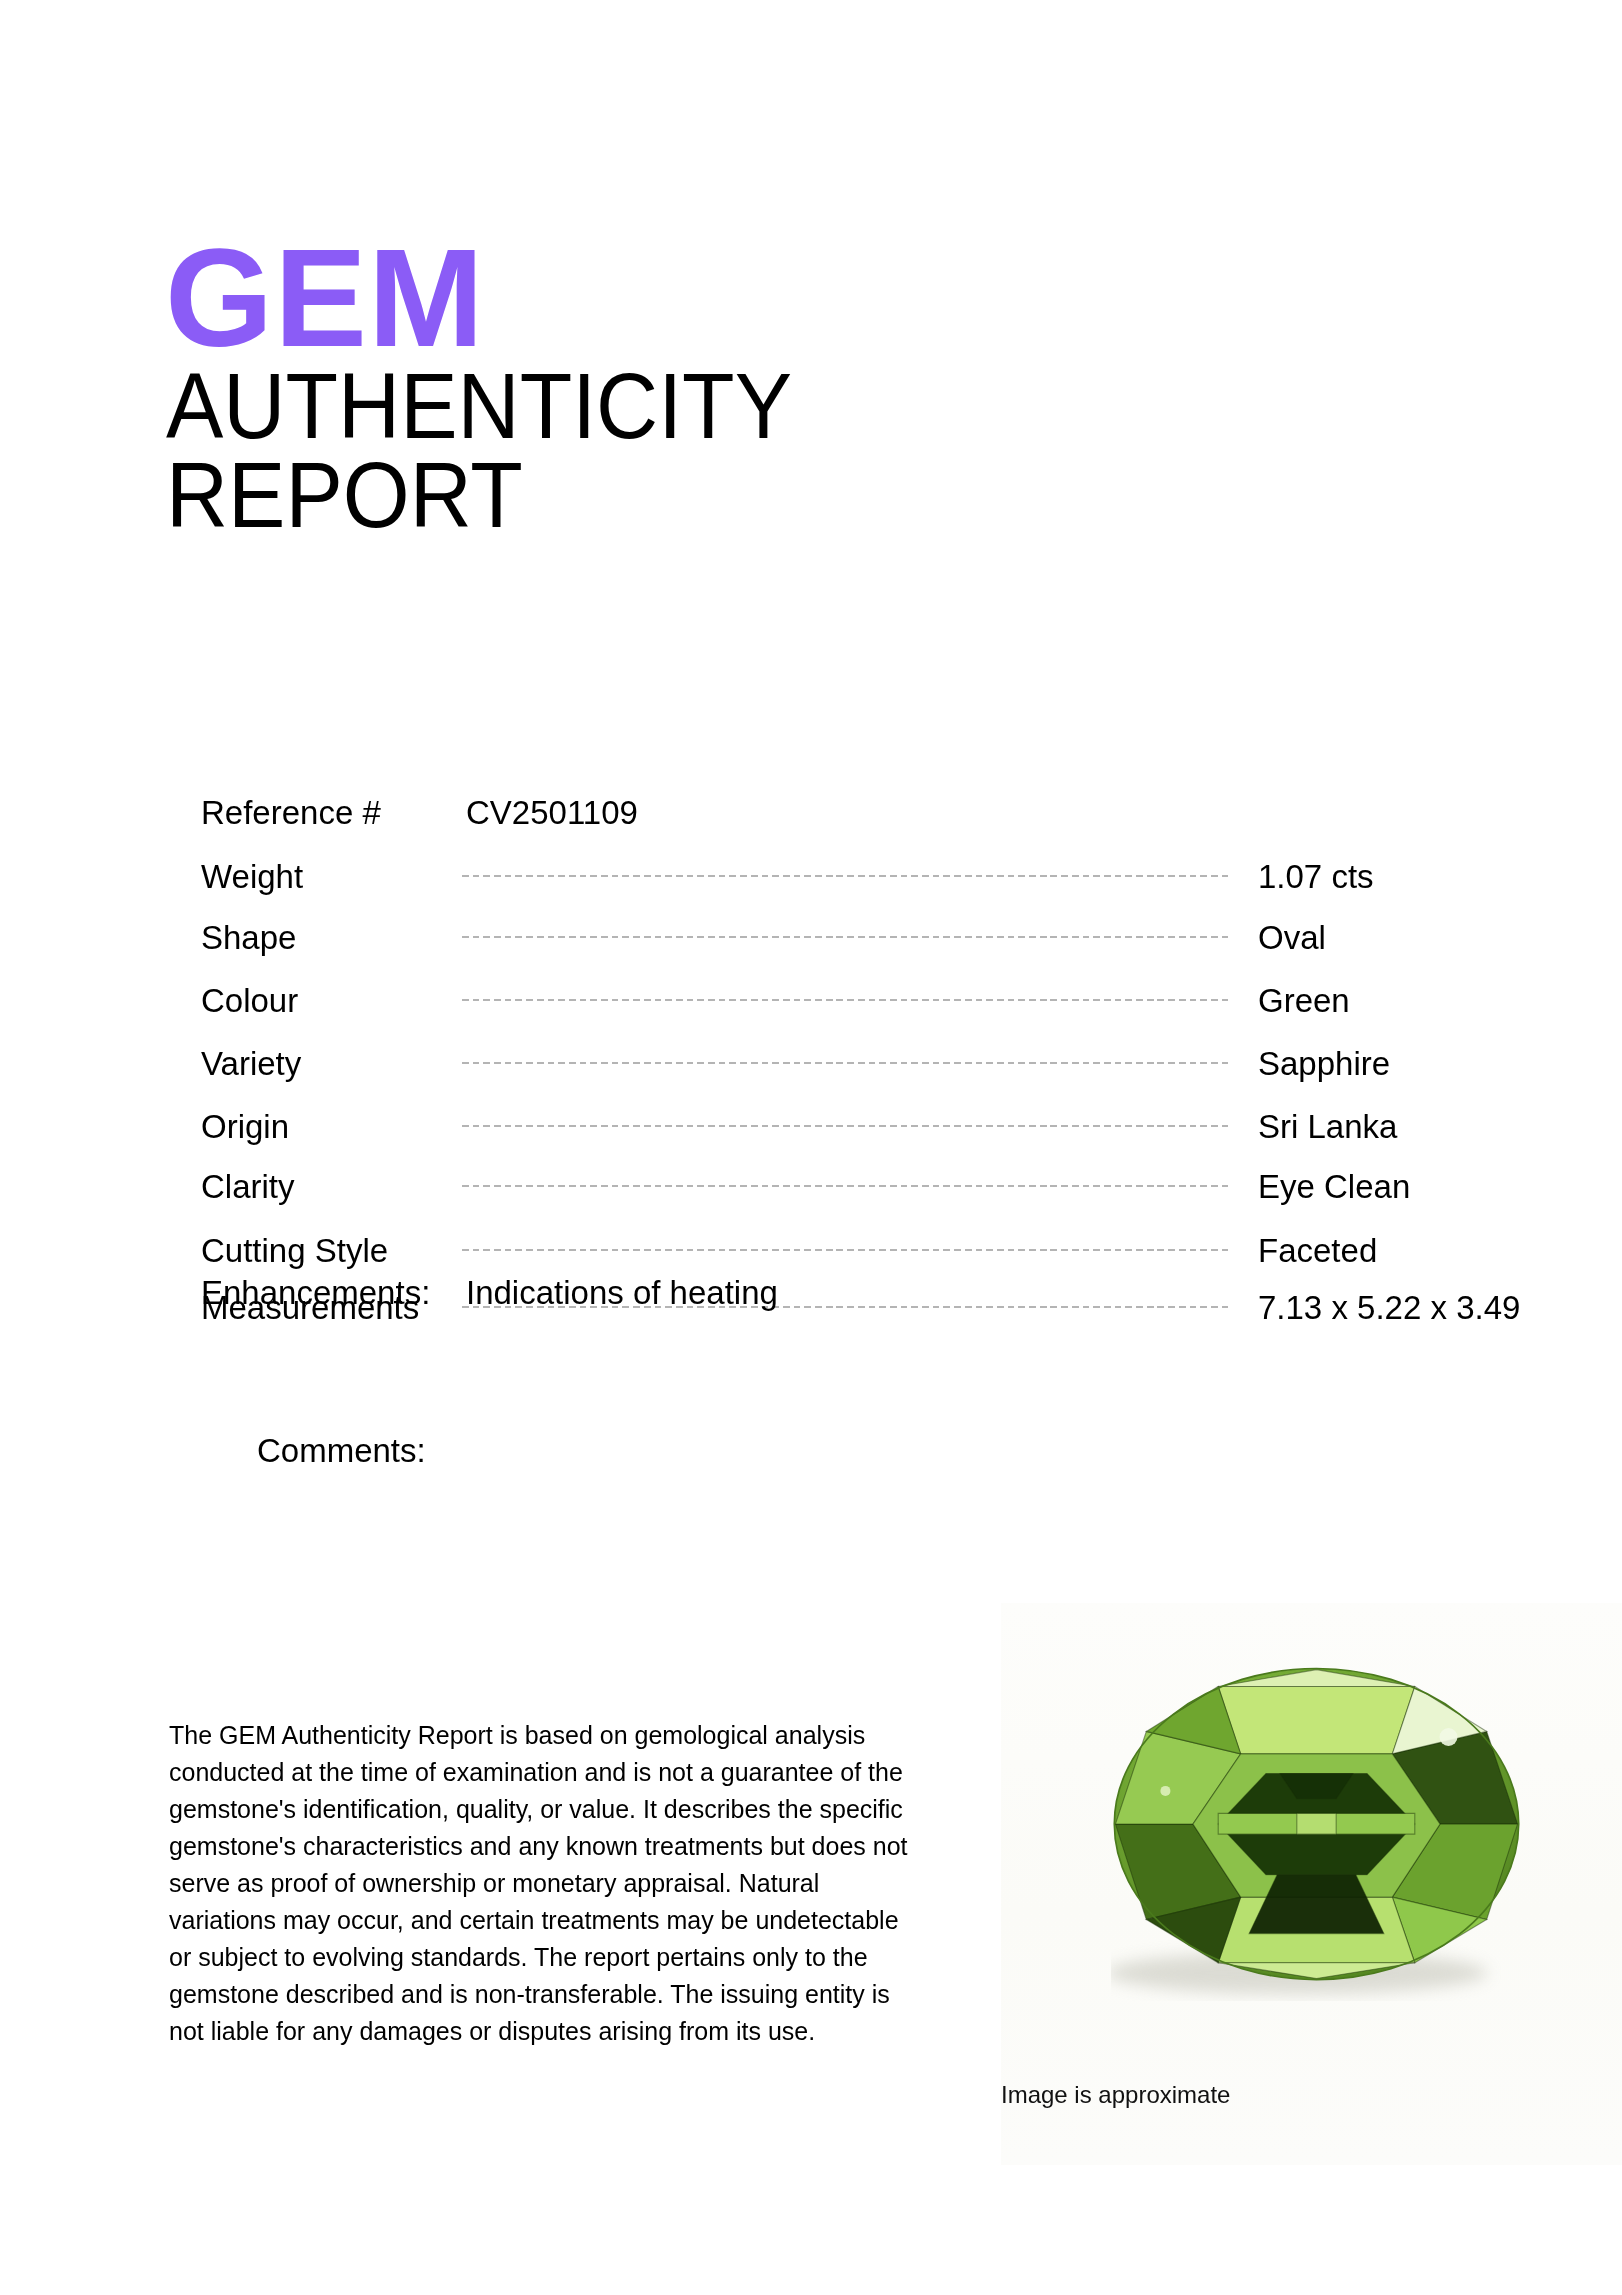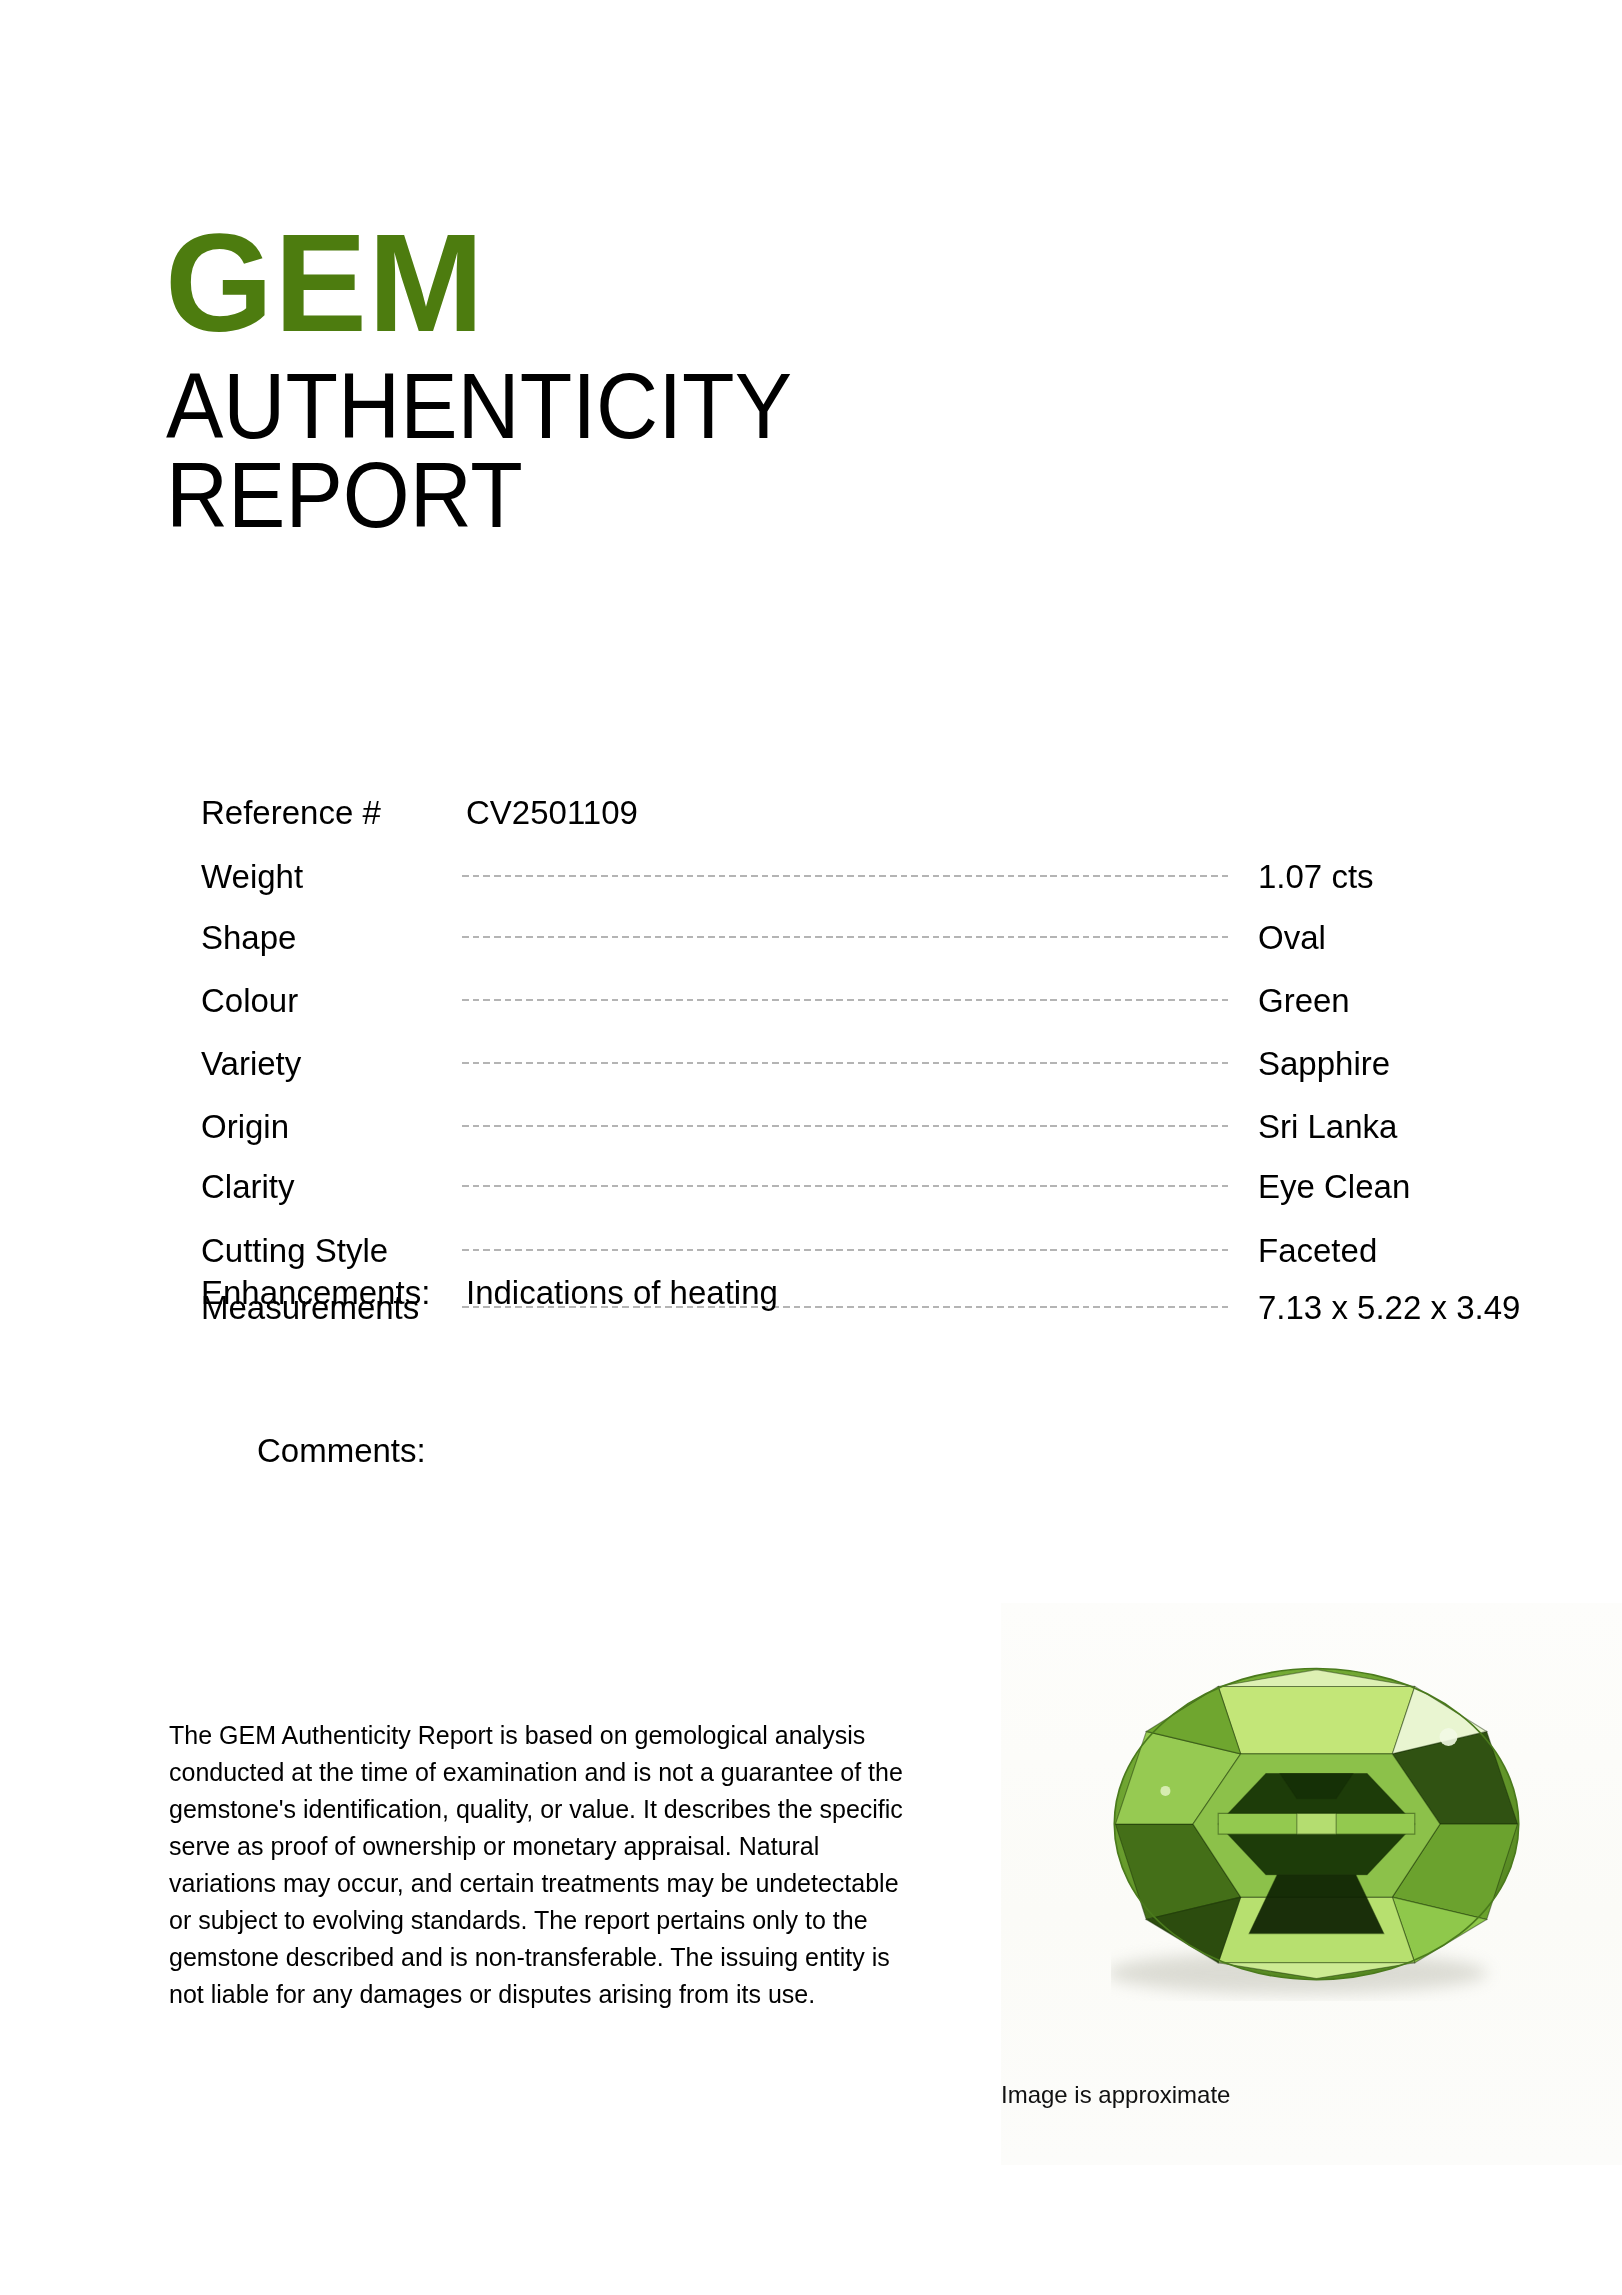--- a/index.html
+++ b/index.html
@@ -9,26 +9,26 @@
     height:2295px;
     background:#ffffff;
     font-family:"Liberation Sans", sans-serif;
     color:#000;
     overflow:hidden;
   }
   
   .title-gem{
     position:absolute;
     left:165px;
-    top:213px;
+    top:228px;
     font-size:139px;
     font-weight:700;
     line-height:1;
     letter-spacing:1.1px;
-    color:#4d7c0f;
+    color:#8b5cf6;
     white-space:nowrap;
   }
   .title-sub{
     position:absolute;
     left:166px;
     top:362px;
     font-size:92px;
     font-weight:400;
     line-height:89px;
     transform:scaleX(0.935);
@@ -189,20 +189,21 @@
 
   <div class="row r10 indent">
     <span class="label">Comments:</span>
     <span class="value value-near"></span>
   </div>
 
   <div class="disclaimer">
     <div>The GEM Authenticity Report is based on gemological analysis</div>
     <div>conducted at the time of examination and is not a guarantee of the</div>
     <div>gemstone's identification, quality, or value. It describes the specific</div>
+    <div>gemstone's characteristics and any known treatments but does not</div>
     <div>serve as proof of ownership or monetary appraisal. Natural</div>
     <div>variations may occur, and certain treatments may be undetectable</div>
     <div>or subject to evolving standards. The report pertains only to the</div>
     <div>gemstone described and is non-transferable. The issuing entity is</div>
     <div>not liable for any damages or disputes arising from its use.</div>
   </div>
 
   <div class="photo">
     <svg class="gem-svg" viewBox="0 0 730 600" xmlns="http://www.w3.org/2000/svg">
       <defs>

